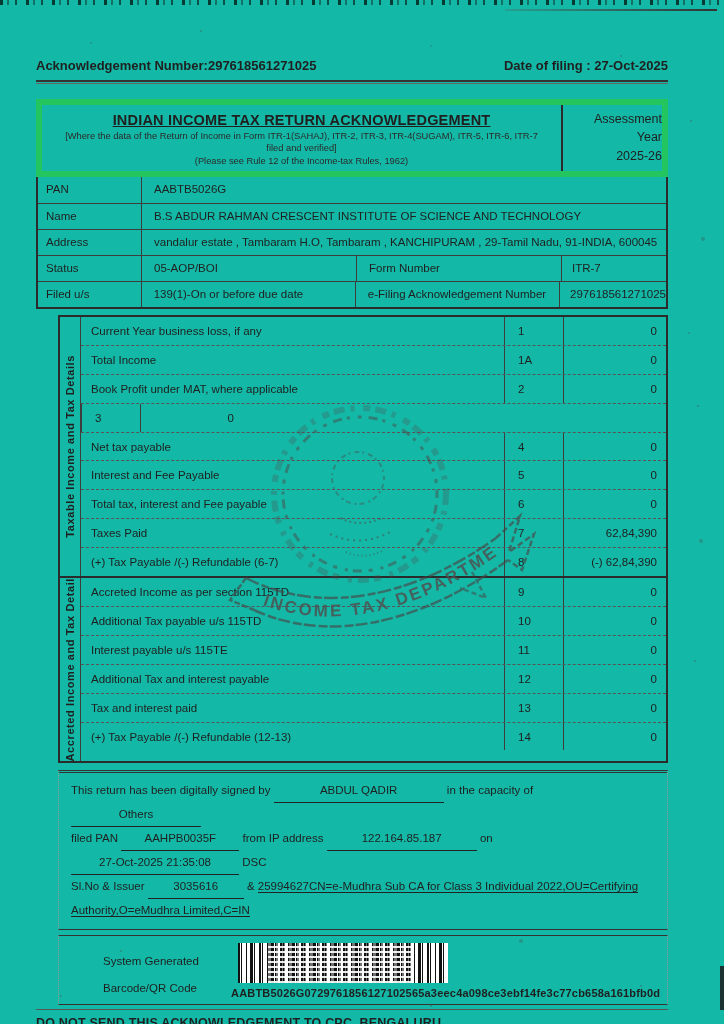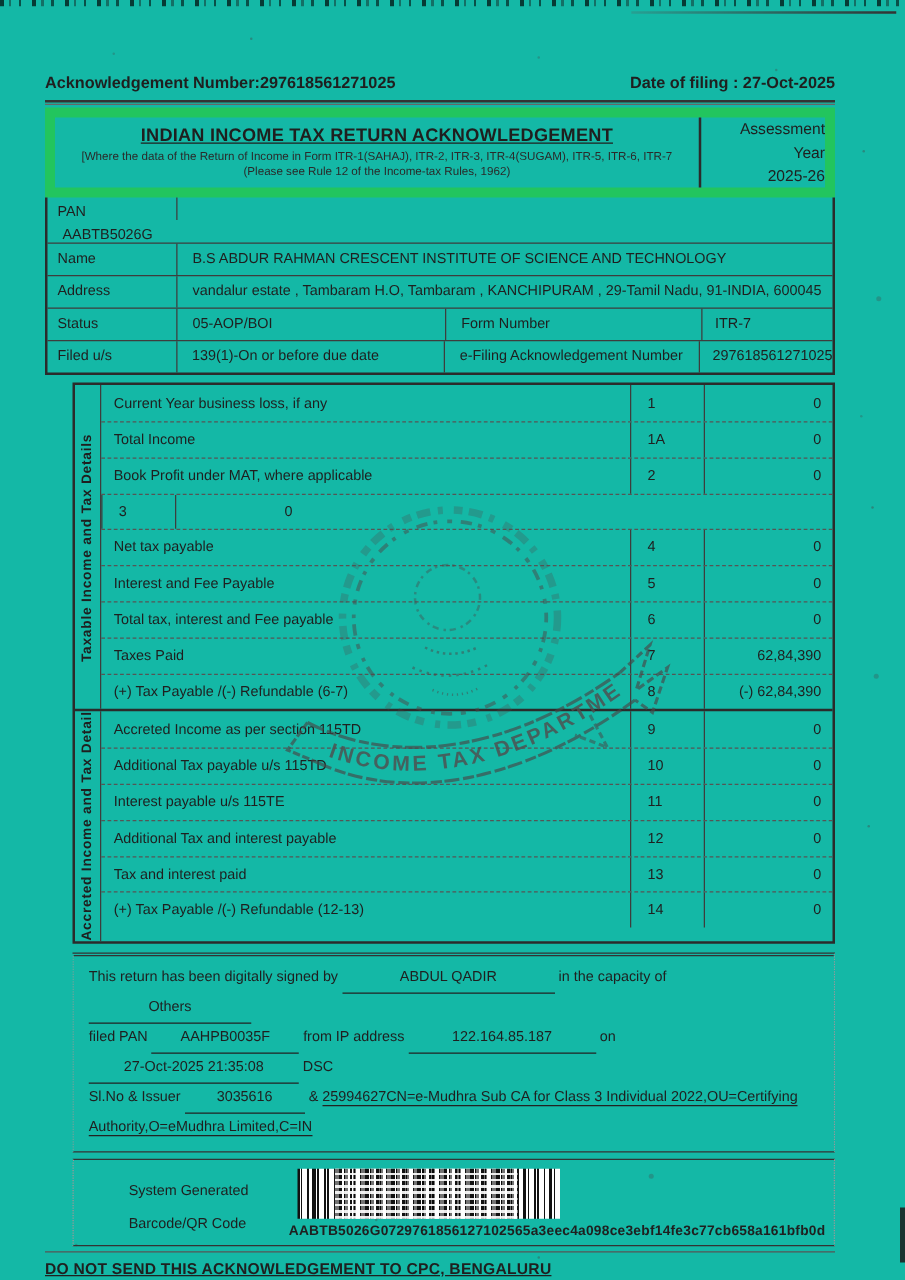--- a/index.html
+++ b/index.html
@@ -23,21 +23,21 @@
       520px 940px 0 1px rgba(70,70,70,.3), 640px 985px 0 0 rgba(70,70,70,.4),
       60px 995px 0 0 rgba(70,70,70,.35), 430px 1005px 0 0 rgba(70,70,70,.4),
       200px 30px 0 0 rgba(70,70,70,.4), 430px 45px 0 0 rgba(70,70,70,.3),
       620px 55px 0 0 rgba(70,70,70,.35), 90px 42px 0 0 rgba(70,70,70,.3); }
 
   .doc { position:absolute; left:36px; top:58px; width:632px; }
 
   .ackline { display:flex; justify-content:space-between; font-size:13px; font-weight:bold; }
   .rule { margin-top:7px; height:4px; border-top:2px solid #333; border-bottom:1px solid #666; }
 
-  .titlebox { margin-top:2px; border:8px solid #22c55e; display:flex; min-height:68px; }
+  .titlebox { margin-top:15px; border:6px solid #22c55e; display:flex; min-height:68px; }
   .title-main { flex:1; text-align:center; padding:7px 6px 5px; }
   .title-h { font-size:14.5px; font-weight:bold; text-decoration:underline; letter-spacing:.2px; }
   .subtitle { font-size:9.3px; margin-top:2.5px; color:#2a2a2a; }
   .ay-cell { width:101px; border-left:2px solid #2b2b2b; display:flex; flex-direction:column;
     align-items:flex-end; justify-content:center; font-size:12.5px; line-height:1.5; }
 
   .infotable { border:2px solid #2b2b2b; border-top:none; font-size:11.5px; }
   .irow { display:flex; border-top:1px solid #3d3d3d; min-height:26px; align-items:stretch; }
   .ilabel { width:104px; padding:6px 0 0 8px; border-right:1px solid #3d3d3d; }
   .ival { flex:1; padding:6px 0 0 12px; }
@@ -103,31 +103,32 @@
         <span>27-Oct-2025</span>
       </div>
     </div>
 
     <div class="rule"></div>
 
     <div class="titlebox">
       <div class="title-main">
         <div class="title-h">INDIAN INCOME TAX RETURN ACKNOWLEDGEMENT</div>
         <div class="subtitle">[Where the data of the Return of Income in Form ITR-1(SAHAJ), ITR-2, ITR-3, ITR-4(SUGAM), ITR-5, ITR-6, ITR-7</div>
+        <div class="subtitle">filed and verified]</div>
         <div class="subtitle">(Please see Rule 12 of the Income-tax Rules, 1962)</div>
       </div>
       <div class="ay-cell">
         <div>Assessment</div>
         <div>Year</div>
         <div>2025-26</div>
       </div>
     </div>
 
     <div class="infotable">
-      <div class="irow" style="border-top:none;flex-direction:column;">
+      <div class="irow" style="border-top:none;">
         <div class="ilabel">PAN</div>
         <div class="ival">AABTB5026G</div>
       </div>
       <div class="irow">
         <div class="ilabel">Name</div>
         <div class="ival">B.S ABDUR RAHMAN CRESCENT INSTITUTE OF SCIENCE AND TECHNOLOGY</div>
       </div>
       <div class="irow">
         <div class="ilabel">Address</div>
         <div class="ival">vandalur estate , Tambaram H.O, Tambaram , KANCHIPURAM , 29-Tamil Nadu, 91-INDIA, 600045</div>

